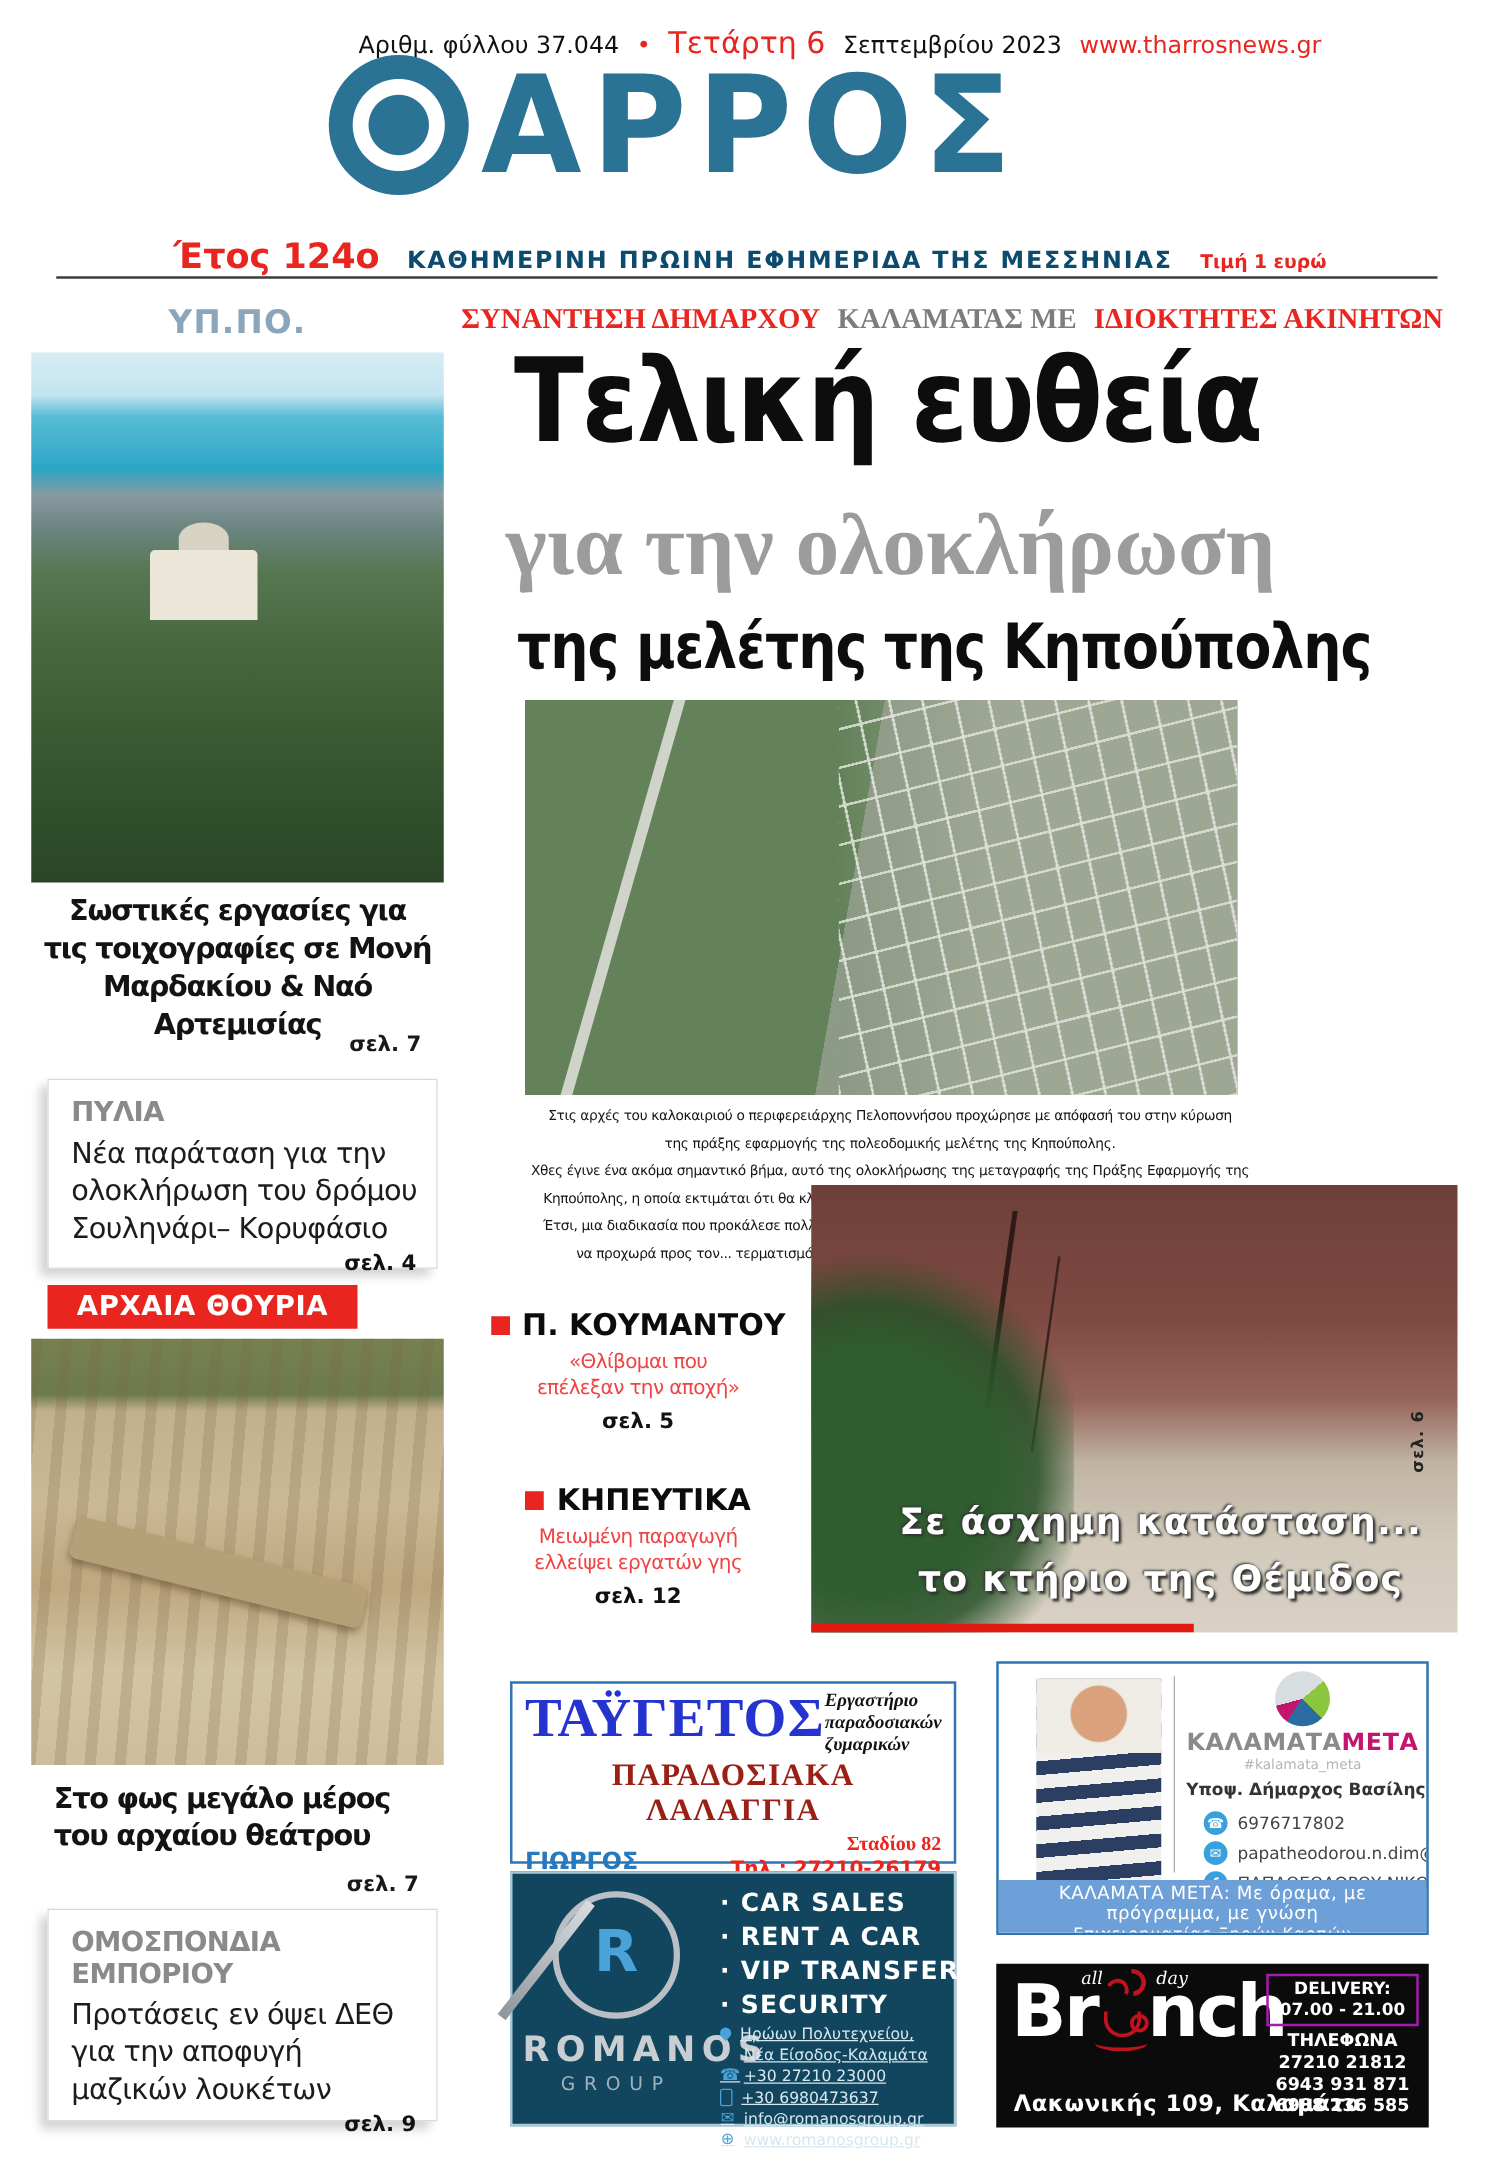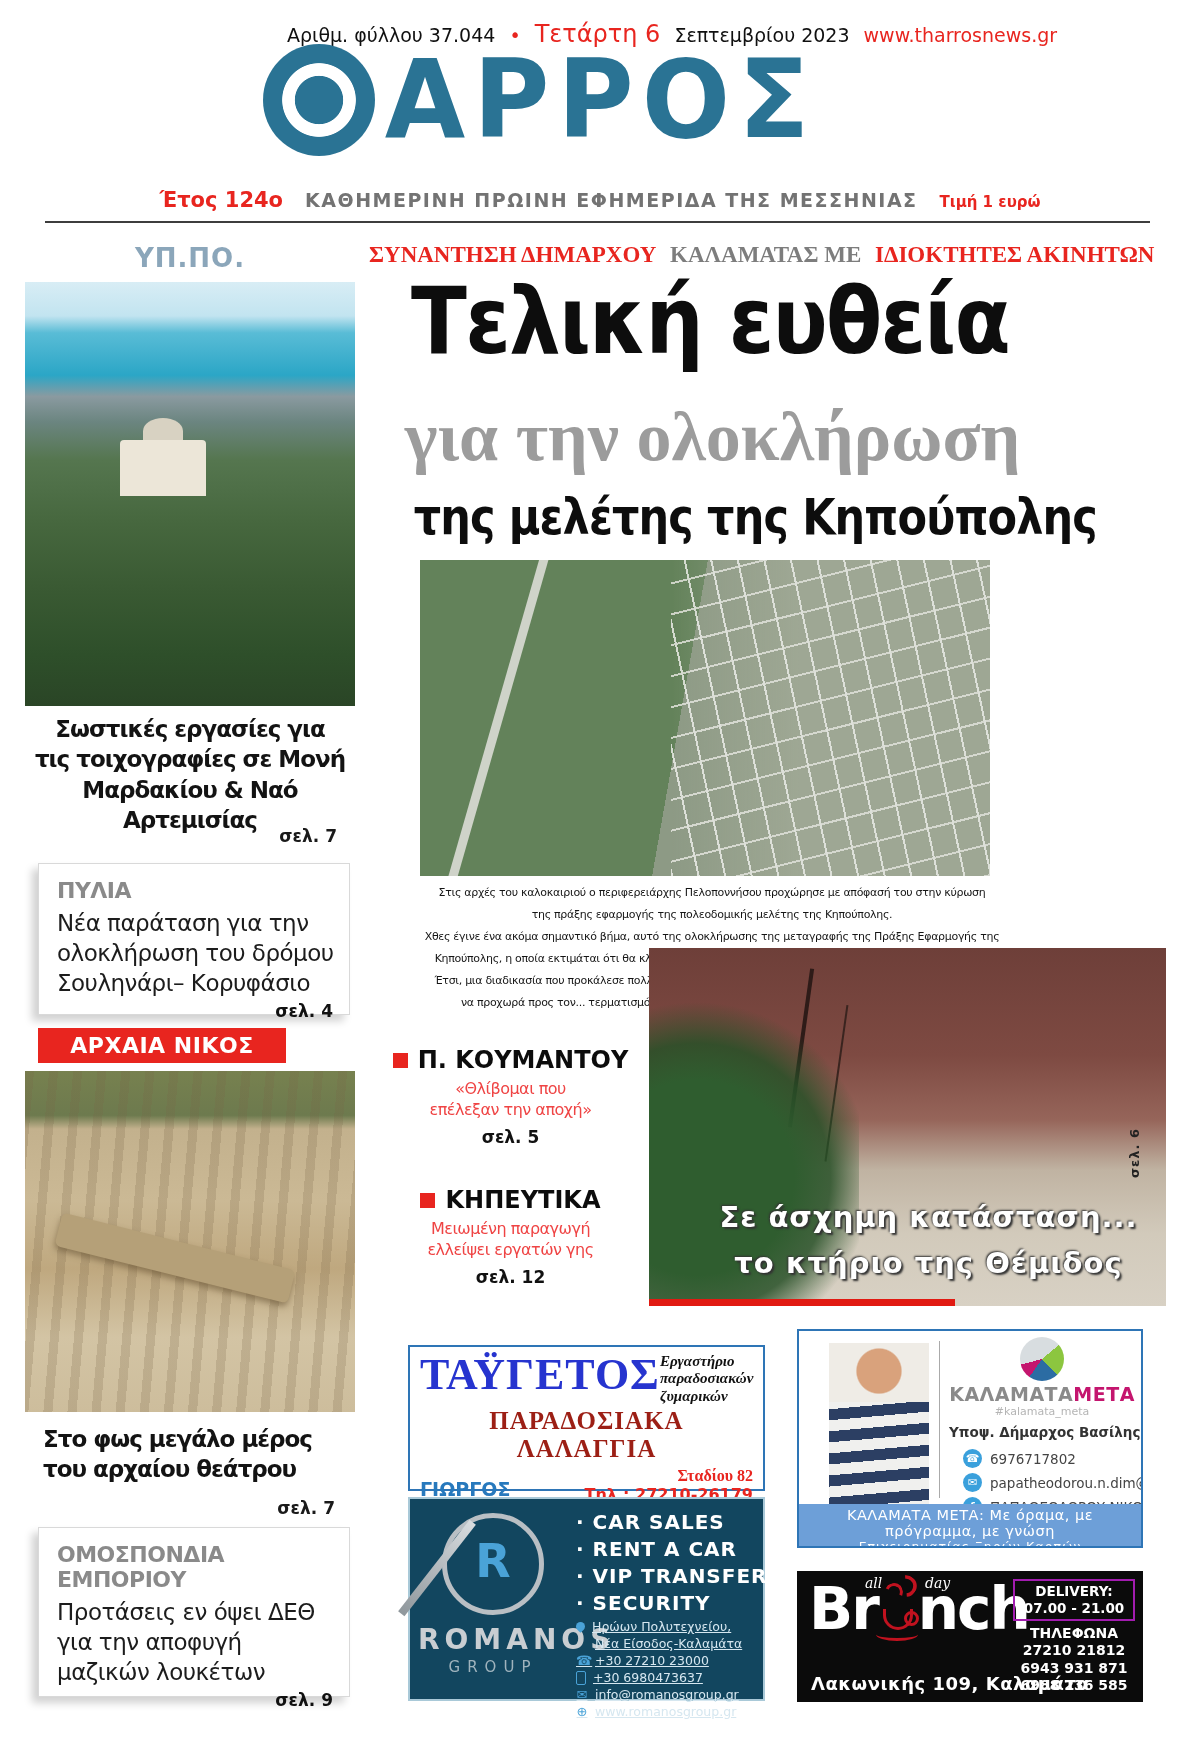--- a/index.html
+++ b/index.html
@@ -10,22 +10,22 @@
   
   .issue-line{left:144px;top:20px;width:1056px;text-align:center;font-size:19px;font-weight:normal;color:#101010;white-space:nowrap;}
   .issue-line span{margin:0 4px;}
   .il-red{color:#e8251f;}
   .il-day{font-size:24px;}
   .logo-row{left:0;top:44px;width:1080px;display:flex;justify-content:center;align-items:center;gap:10px;text-align:center;}
   .theta{width:112px;height:112px;border-radius:50%;
          background:radial-gradient(circle at 50% 50%, #2a7394 0 30%, #ffffff 31% 46%, #2a7394 47% 100%);}
   .logo-text{font-size:104px;line-height:1;font-weight:bold;color:#2a7394;letter-spacing:8px;transform:scaleY(1.04);}
   .tagline-row{left:90px;top:188px;width:1020px;display:flex;justify-content:center;align-items:baseline;gap:22px;white-space:nowrap;}
-  .tl-year{color:#e8251f;font-weight:bold;font-size:21px;}
-  .tl-desc{color:#737373;font-weight:bold;font-size:19px;letter-spacing:1.5px;}
+  .tl-year{color:#e8251f;font-weight:bold;font-size:28px;}
+  .tl-desc{color:#0c4a6e;font-weight:bold;font-size:19px;letter-spacing:1.5px;}
   .tl-price{color:#e8251f;font-weight:bold;font-size:15px;}
   .rule{left:45px;top:221px;width:1105px;height:2px;background:#3d3d3d;}
 
   
   .lc-kicker{left:25px;top:243px;width:330px;text-align:center;color:#8ba6ba;font-weight:bold;font-size:26px;letter-spacing:1px;}
   .photo{overflow:hidden;}
   .photo1{left:25px;top:282px;width:330px;height:424px;
     background:linear-gradient(180deg,#d8edf5 0%,#c2e4f0 8%,#59bcd6 12%,#2ba6c6 22%,#8a9aa0 27%,#6b8580 33%,#55764f 42%,#47683f 56%,#3a5a33 72%,#2e4f2a 88%,#2a4526 100%);}
   .chapel{position:absolute;left:95px;top:158px;width:86px;height:56px;background:#ece6d8;border-radius:4px 4px 0 0;}
   .dome{position:absolute;left:118px;top:136px;width:40px;height:26px;background:#d8d2c2;border-radius:50% 50% 0 0;}
@@ -199,21 +199,21 @@
   <div class="abs story-box pylia-box">
     <div class="box-kicker">ΠΥΛΙΑ</div>
     <div class="box-title">
       <div>Νέα παράταση για την</div>
       <div>ολοκλήρωση του δρόμου</div>
       <div>Σουληνάρι– Κορυφάσιο</div>
     </div>
     <div class="box-page">σελ. 4</div>
   </div>
 
-  <div class="abs red-label">ΑΡΧΑΙΑ ΝΙΚΟΣ</div>
+  <div class="abs red-label">ΑΡΧΑΙΑ ΘΟΥΡΙΑ</div>
 
   <div class="abs photo photo2">
     <div class="wall"></div>
   </div>
 
   <div class="abs caption-lc caption2">
     <div>Στο φως μεγάλο μέρος</div>
     <div>του αρχαίου θεάτρου</div>
   </div>
   <div class="abs page-ref p2">σελ. 7</div>

